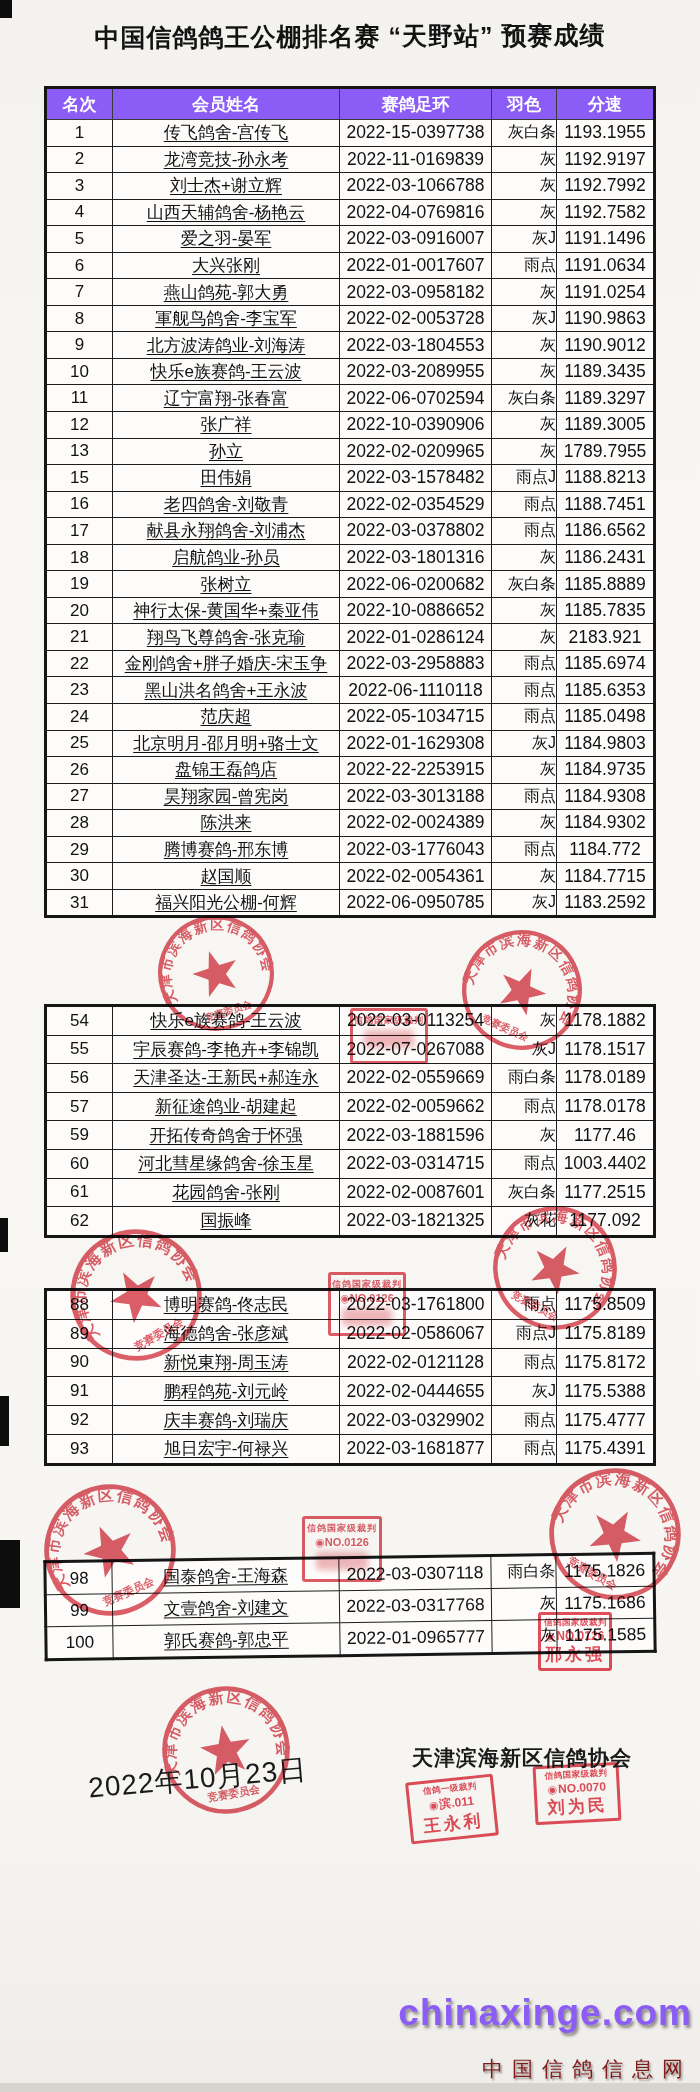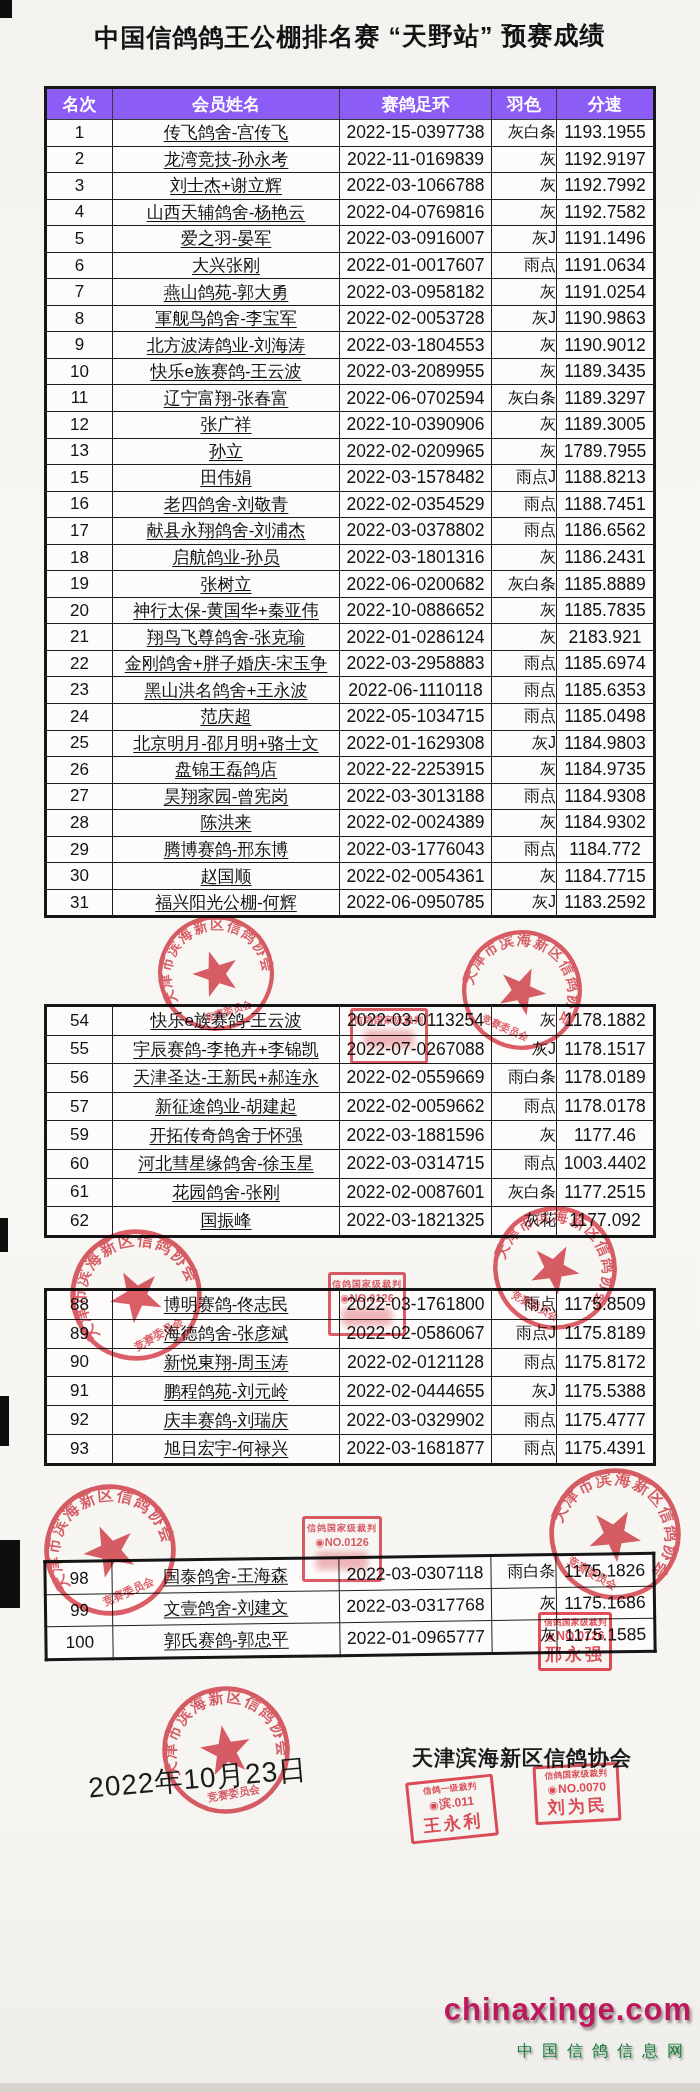--- a/index.html
+++ b/index.html
@@ -55,25 +55,25 @@
   .jstamp .l3{font-size:17px;font-weight:bold;letter-spacing:3px;white-space:nowrap;}
   .footer-date{
     position:absolute;left:88px;top:1760px;font-size:28px;color:#1a1a1a;
     transform:rotate(-5deg);letter-spacing:1px;
   }
   .footer-org{
     position:absolute;left:400px;top:1744px;font-size:21px;font-weight:700;color:#1a1a1a;letter-spacing:1px;margin-left:12px;
   }
   .watermark{position:absolute;left:392px;top:1992px;width:300px;text-align:right;}
   .wm1{
-    font-size:31px;font-weight:bold;color:#be185d;letter-spacing:1px;
+    font-size:37px;font-weight:bold;color:#8b5cf6;letter-spacing:1px;
     text-shadow:2px 3px 3px rgba(110,106,99,.75);
   }
   .wm2{
-    font-size:16px;color:#15803d;letter-spacing:9px;margin-top:13px;
+    font-size:21px;color:#7f1d1d;letter-spacing:9px;margin-top:21px;
     text-shadow:1.5px 2px 2px rgba(110,106,99,.7);
   }
   .artifact{position:absolute;background:#0d0d0d;}
   .bottom-strip{position:absolute;left:0;bottom:0;width:100%;height:9px;background:#c9c6c0;opacity:.65;}
 </style>
 </head>
 <body>
 
 <div class="page">
 

